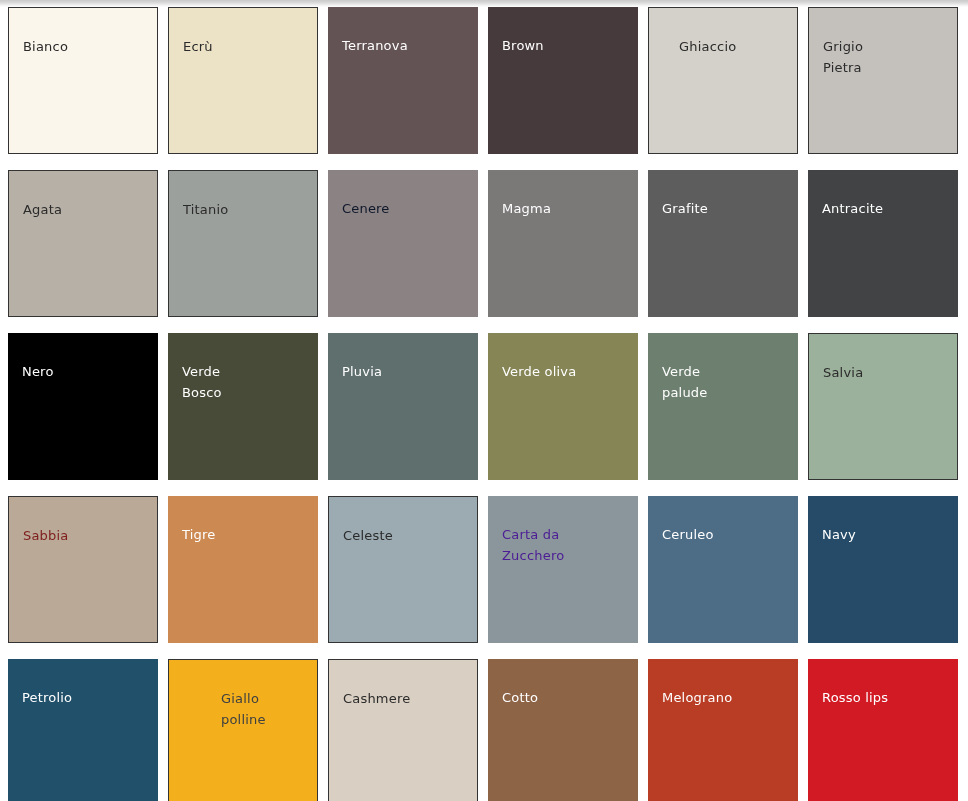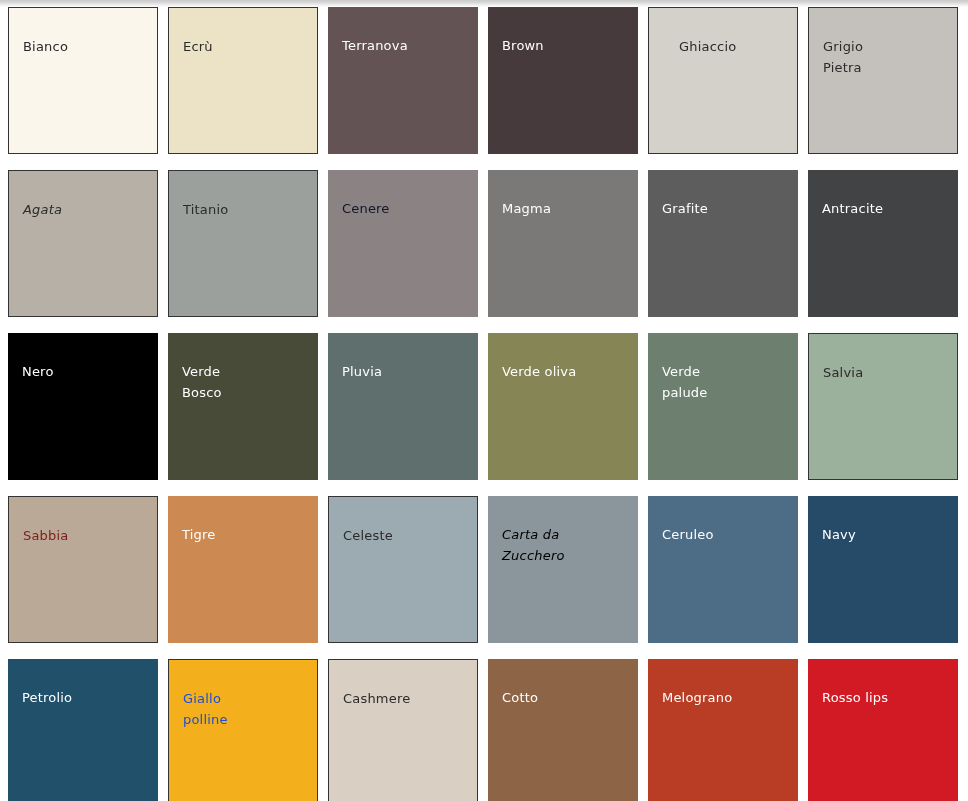--- a/index.html
+++ b/index.html
@@ -83,21 +83,21 @@
       <div class="swatch-label light-text" style="color: rgb(255, 255, 255);">Brown</div>
     </div>
     <div class="swatch bordered" style="background: rgb(211, 209, 201);">
       <div class="swatch-label dark-text" style="color: rgb(43, 43, 43); margin-left: 16px;">Ghiaccio</div>
     </div>
     <div class="swatch bordered" style="background: rgb(196, 193, 189);">
       <div class="swatch-label dark-text" style="color: rgb(43, 43, 43);">Grigio
 Pietra</div>
     </div>
     <div class="swatch bordered" style="background: rgb(183, 176, 166);">
-      <div class="swatch-label dark-text" style="color: rgb(43, 43, 43); font-style: italic;">Agata</div>
+      <div class="swatch-label dark-text" style="color: rgb(43, 43, 43);">Agata</div>
     </div>
     <div class="swatch bordered" style="background: rgb(156, 160, 157);">
       <div class="swatch-label dark-text" style="color: rgb(43, 43, 43);">Titanio</div>
     </div>
     <div class="swatch" style="background: rgb(138, 130, 131);">
       <div class="swatch-label light-text" style="color: #0f172a;">Cenere</div>
     </div>
     <div class="swatch" style="background: rgb(123, 120, 120);">
       <div class="swatch-label light-text" style="color: rgb(255, 255, 255);">Magma</div>
     </div>
@@ -130,34 +130,34 @@
     <div class="swatch bordered" style="background: rgb(185, 169, 150);">
       <div class="swatch-label dark-text" style="color: #7f1d1d;">Sabbia</div>
     </div>
     <div class="swatch" style="background: rgb(204, 137, 81);">
       <div class="swatch-label light-text" style="color: rgb(255, 255, 255);">Tigre</div>
     </div>
     <div class="swatch bordered" style="background: rgb(156, 171, 178);">
       <div class="swatch-label dark-text" style="color: rgb(43, 43, 43);">Celeste</div>
     </div>
     <div class="swatch" style="background: rgb(139, 149, 156);">
-      <div class="swatch-label light-text" style="color: #000000; font-style: italic;">Carta da
+      <div class="swatch-label light-text" style="color: #4c1d95;">Carta da
 Zucchero</div>
     </div>
     <div class="swatch" style="background: rgb(77, 108, 134);">
       <div class="swatch-label light-text" style="color: rgb(255, 255, 255);">Ceruleo</div>
     </div>
     <div class="swatch" style="background: rgb(37, 75, 104);">
       <div class="swatch-label light-text" style="color: rgb(255, 255, 255);">Navy</div>
     </div>
     <div class="swatch" style="background: rgb(32, 80, 106);">
       <div class="swatch-label light-text" style="color: rgb(255, 255, 255);">Petrolio</div>
     </div>
     <div class="swatch bordered" style="background: rgb(243, 176, 28);">
-      <div class="swatch-label dark-text" style="color: #1d4ed8;">Giallo
+      <div class="swatch-label dark-text" style="color: #404040; margin-left: 38px;">Giallo
 polline</div>
     </div>
     <div class="swatch bordered" style="background: rgb(217, 207, 194);">
       <div class="swatch-label dark-text" style="color: rgb(43, 43, 43);">Cashmere</div>
     </div>
     <div class="swatch" style="background: rgb(142, 100, 71);">
       <div class="swatch-label light-text" style="color: rgb(255, 255, 255);">Cotto</div>
     </div>
     <div class="swatch" style="background: rgb(185, 60, 36);">
       <div class="swatch-label light-text" style="color: rgb(255, 255, 255);">Melograno</div>

